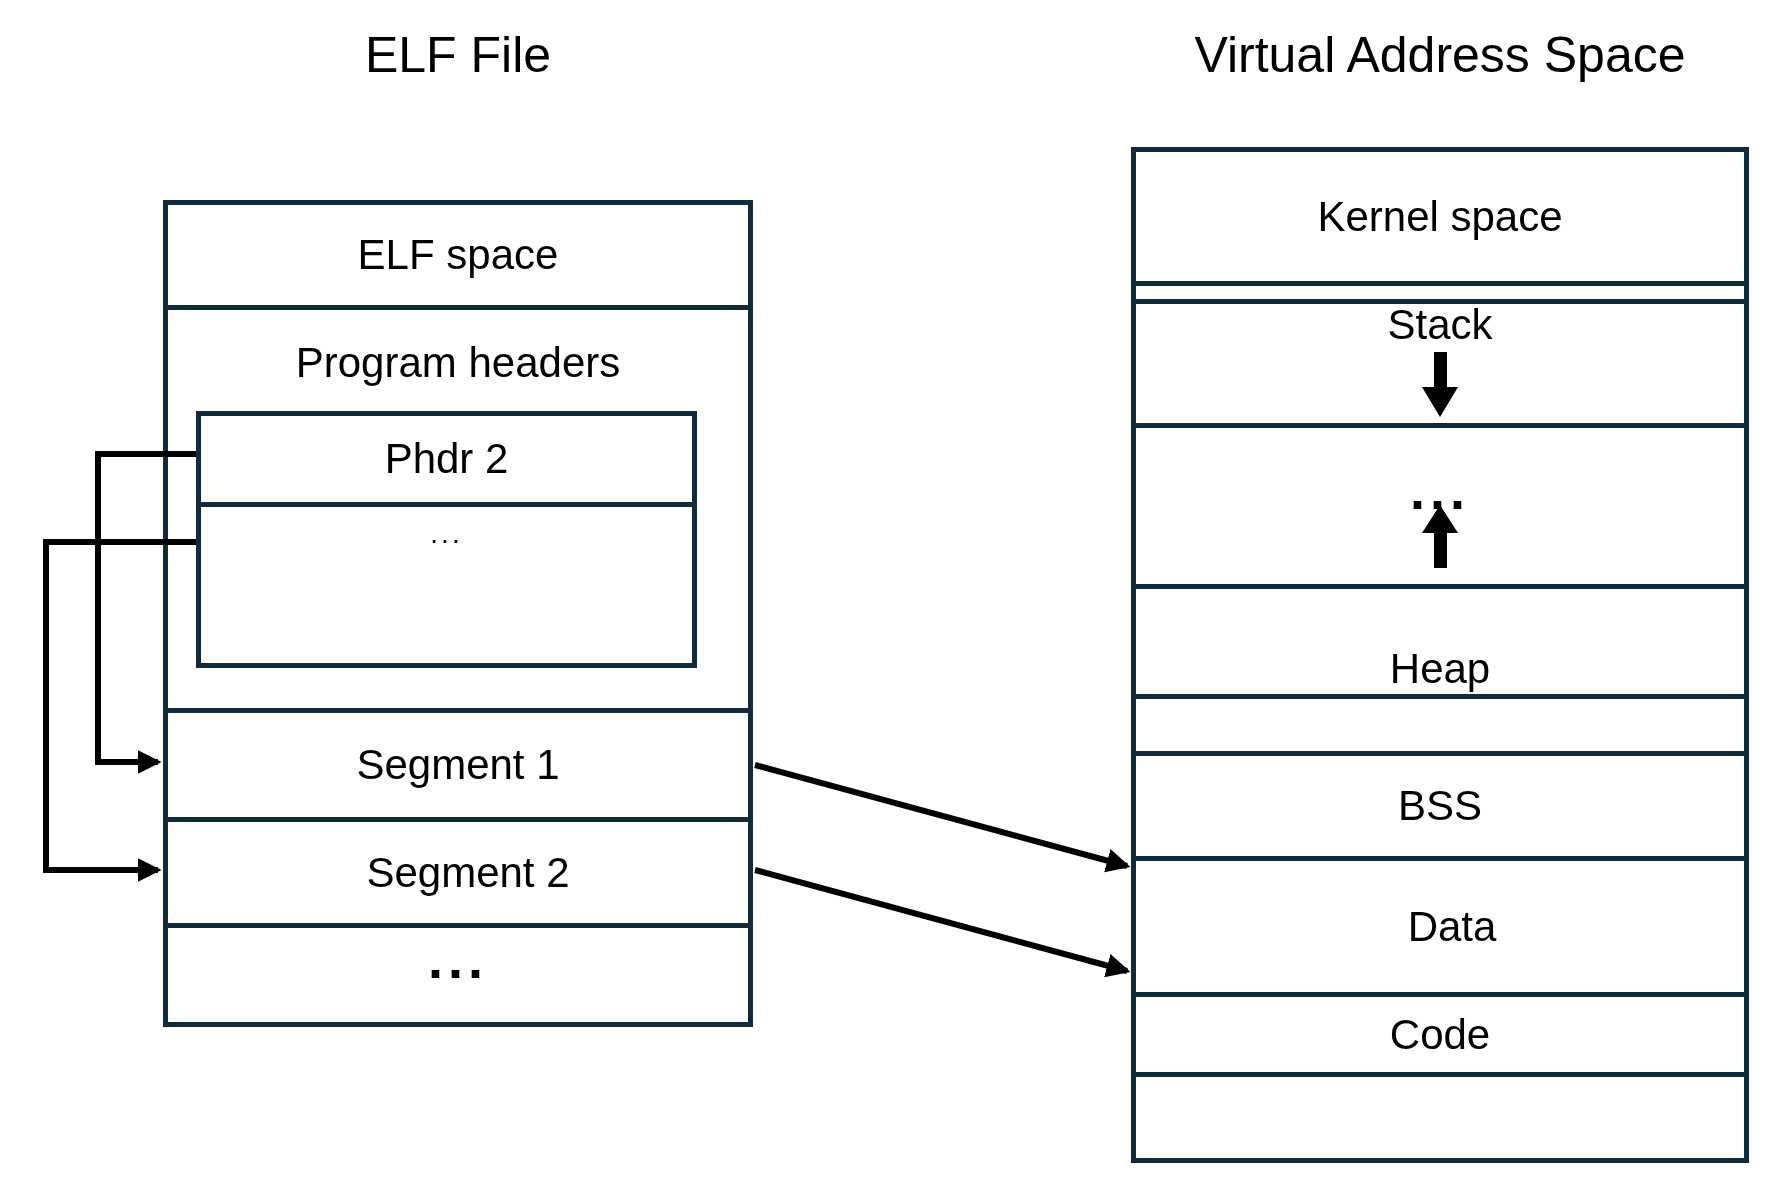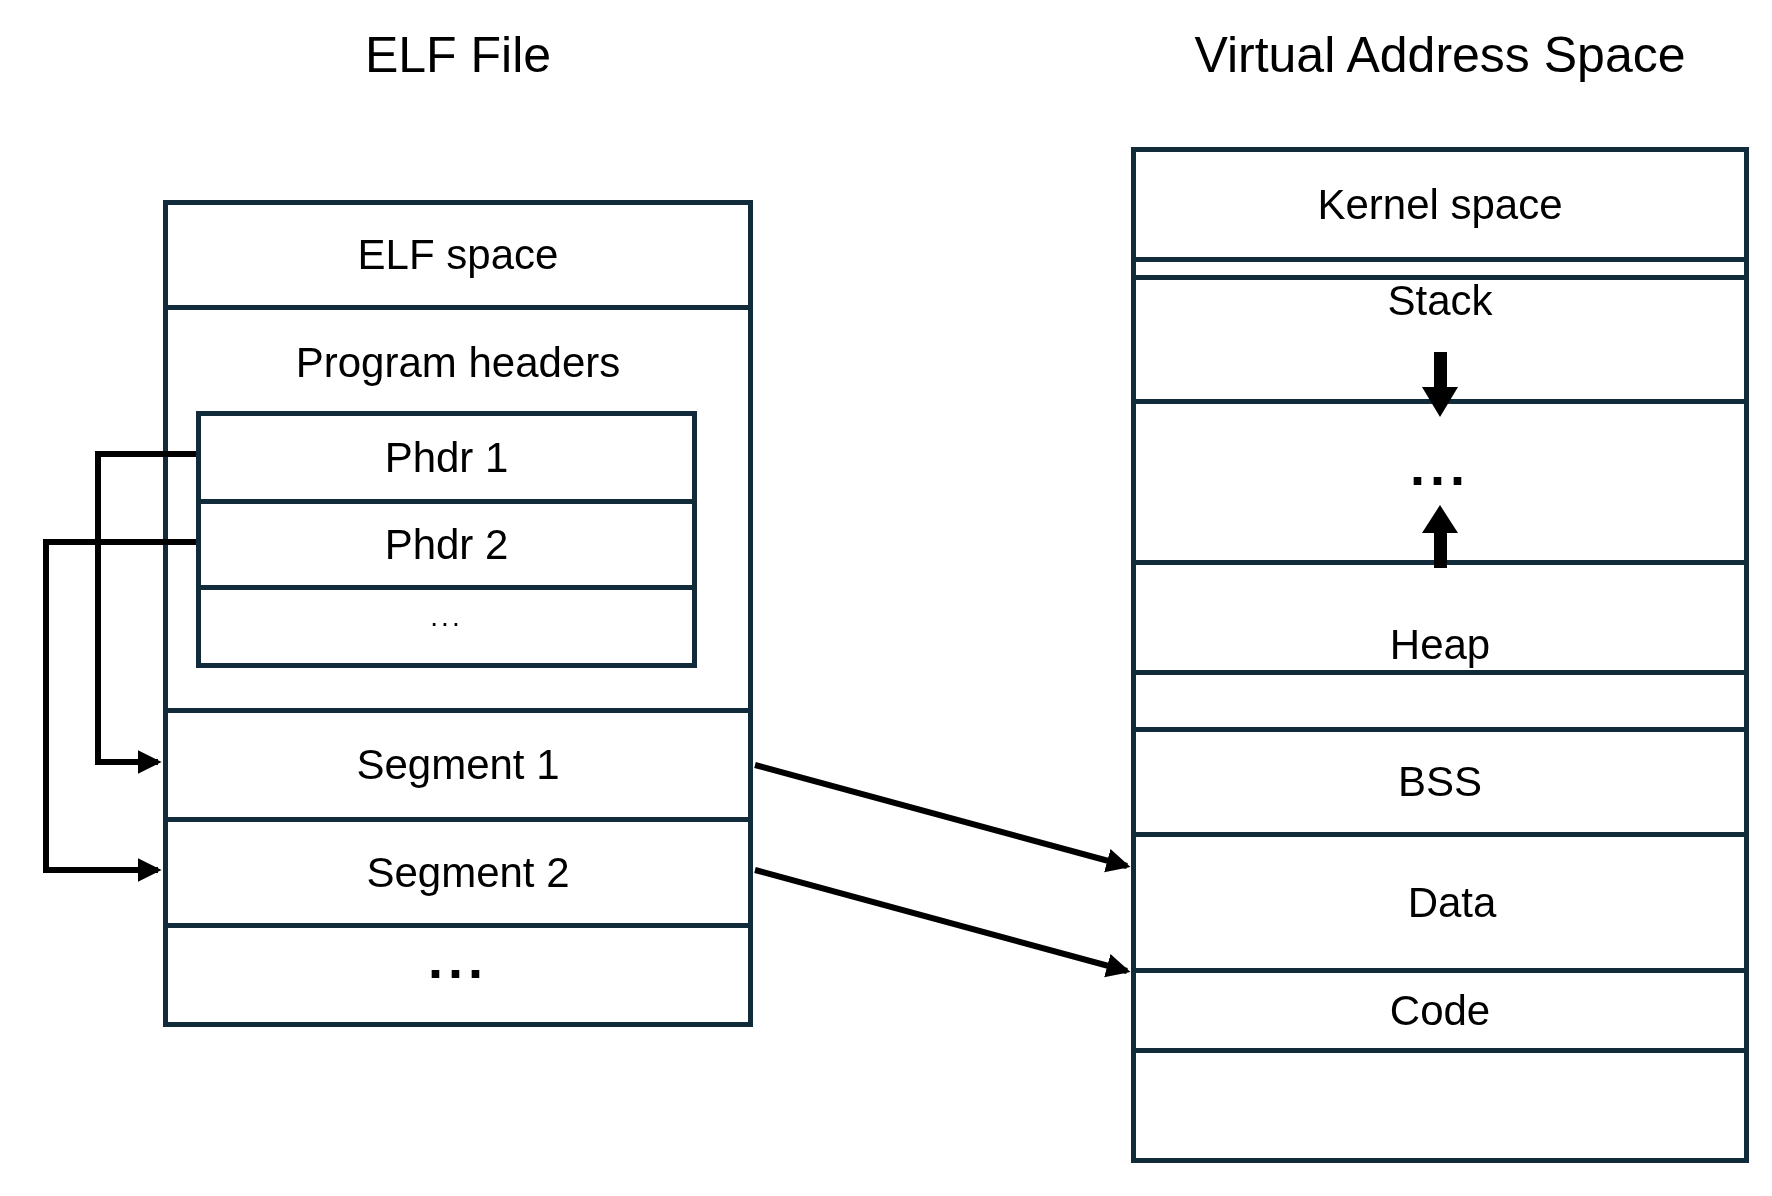--- a/index.html
+++ b/index.html
@@ -36,21 +36,21 @@
   .l-ph{height:403px;display:block;}
   .ph-label{height:106px;display:flex;align-items:center;justify-content:center;font-size:42px;}
   .l-seg1{height:109px;}
   .l-seg2{height:106px;padding-left:20px;}
   .l-dots{height:99px;}
   
   .p1{height:83px;}
   .p2{height:86px;}
   .p3{height:78px;}
   
-  .r-kernel{height:105px;}
+  .r-kernel{height:129px;}
   .r-gap{height:18px;}
   .r-stack{height:124px;align-items:flex-start;}
   .r-dots{height:161px;}
   .r-heap{height:110px;align-items:flex-end;padding-bottom:4px;}
   .r-empty1{height:57px;}
   .r-bss{height:105px;}
   .r-data{height:136px;padding-left:24px;}
   .r-code{height:80px;}
   .r-empty2{height:139px;}
   
@@ -83,23 +83,20 @@
     </div>
     <div class="row l-seg2">
       <span>Segment 2</span>
     </div>
     <div class="row l-dots">
       <span class="dots big">...</span>
     </div>
   </div>
 
   <div class="box inner-box">
-    <div class="row p1">
-      <span>Phdr 1</span>
-    </div>
     <div class="row p2">
       <span>Phdr 2</span>
     </div>
     <div class="row p3">
       <span class="dots small">...</span>
     </div>
   </div>
 
   <div class="box right-box">
     <div class="row r-kernel">

